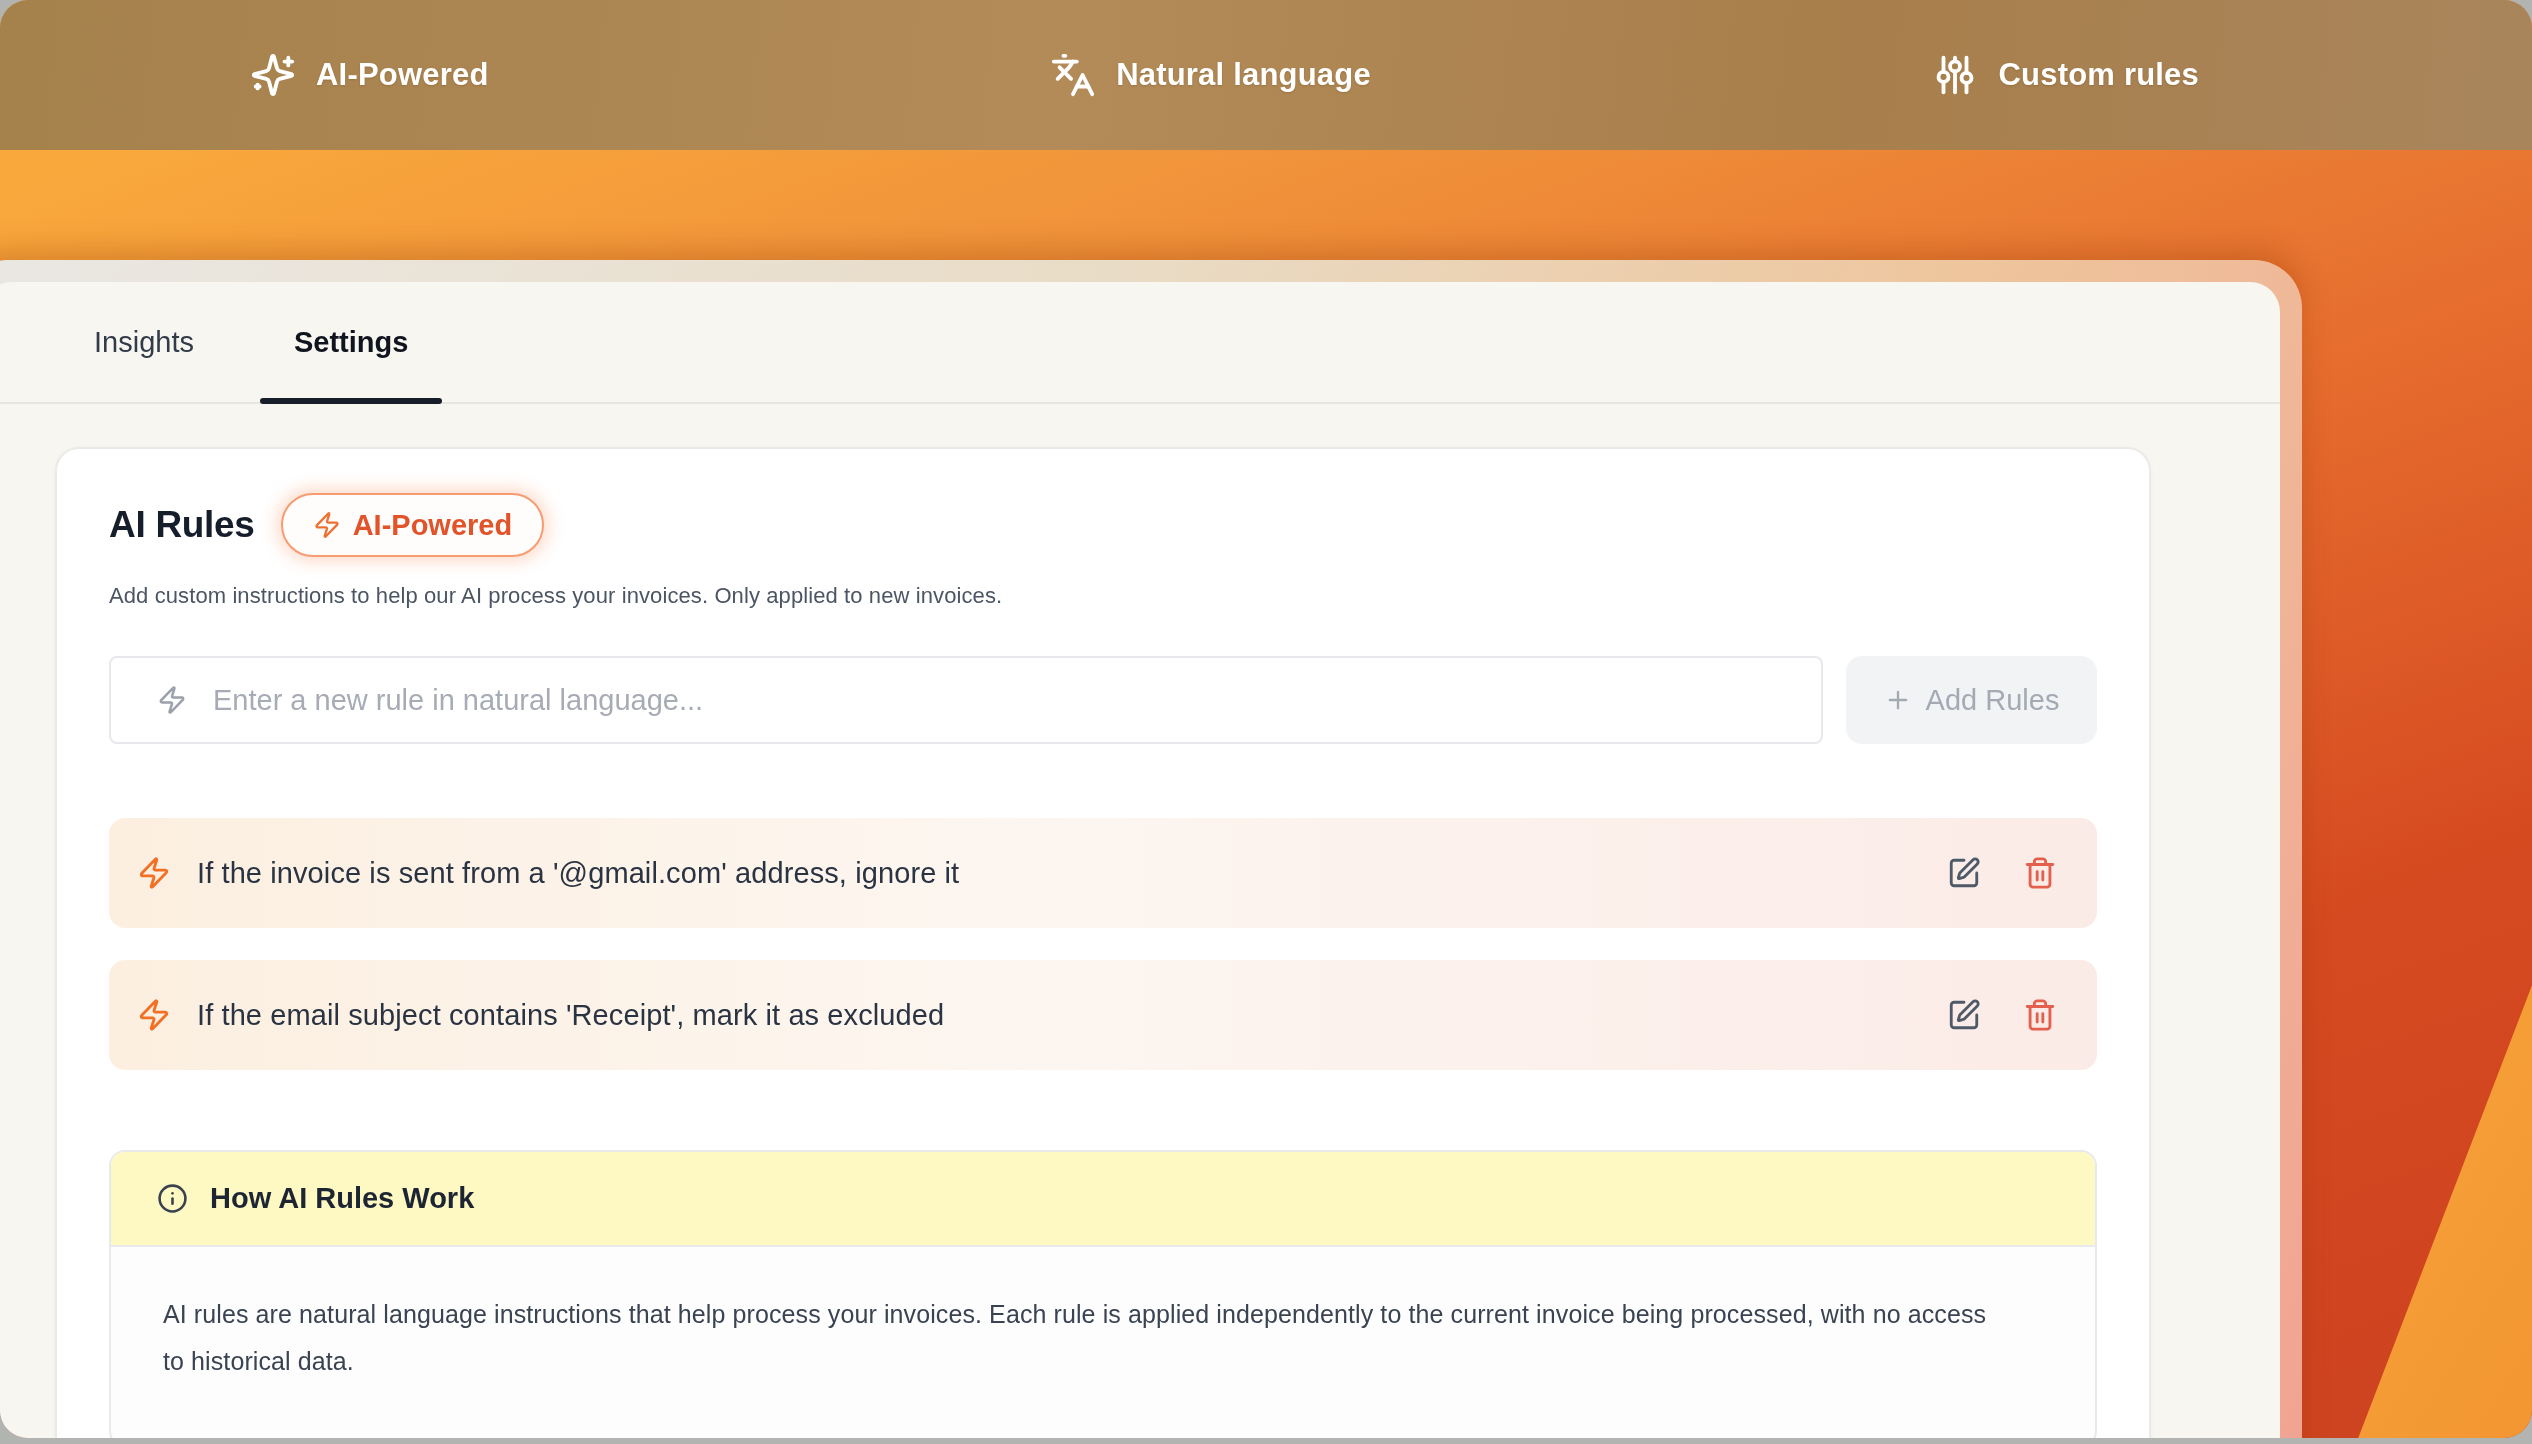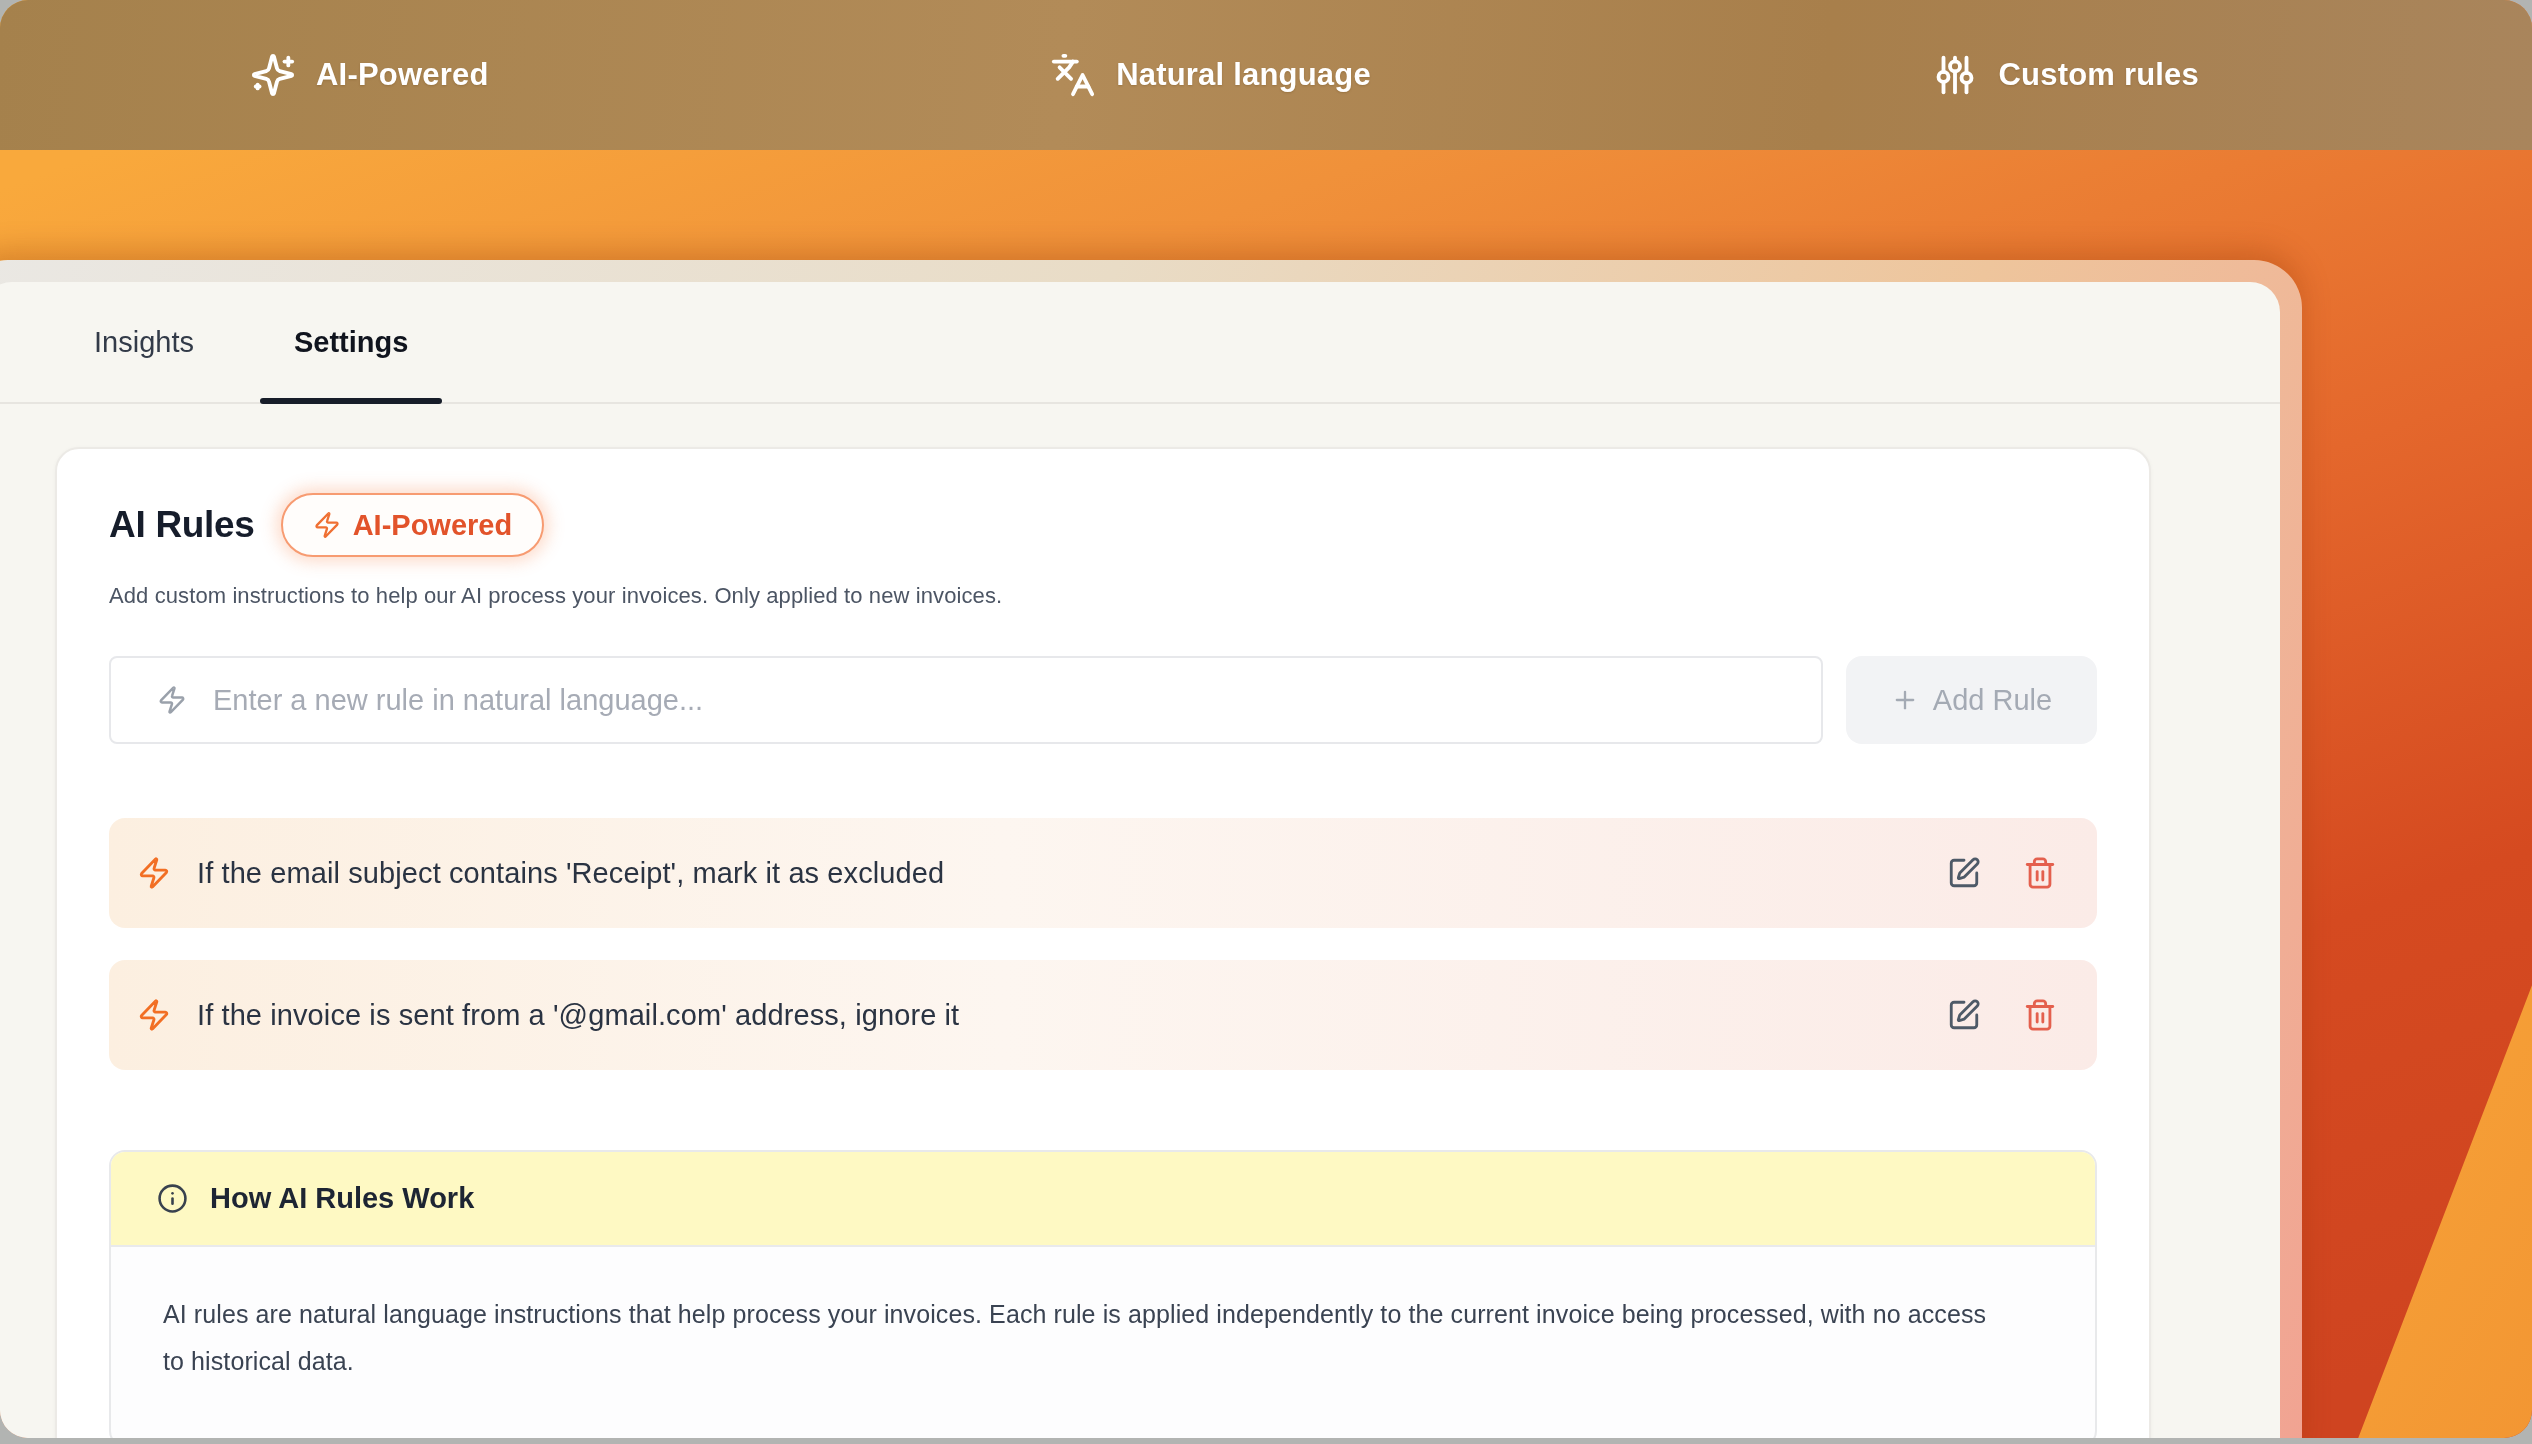--- a/index.html
+++ b/index.html
@@ -272,25 +272,49 @@
             <svg class="ic" viewBox="0 0 24 24">
               <path d="M4 14a1 1 0 0 1-.78-1.63l9.9-10.2a.5.5 0 0 1 .86.46l-1.92 6.02A1 1 0 0 0 13 10h7a1 1 0 0 1 .78 1.63l-9.9 10.2a.5.5 0 0 1-.86-.46l1.92-6.02A1 1 0 0 0 11 14z"></path>
             </svg>
             <input type="text" placeholder="Enter a new rule in natural language..." style="">
           </div>
           <button class="add-btn">
             <svg class="ic" viewBox="0 0 24 24">
               <path d="M5 12h14"></path>
                 <path d="M12 5v14"></path>
             </svg>
-            <span>Add Rule</span>
+            <span>Add Rules</span>
           </button>
         </div>
 
         <div class="rules">
+
+          <div class="rule-row">
+            <svg class="ic zap" viewBox="0 0 24 24">
+              <path d="M4 14a1 1 0 0 1-.78-1.63l9.9-10.2a.5.5 0 0 1 .86.46l-1.92 6.02A1 1 0 0 0 13 10h7a1 1 0 0 1 .78 1.63l-9.9 10.2a.5.5 0 0 1-.86-.46l1.92-6.02A1 1 0 0 0 11 14z"></path>
+            </svg>
+            <span class="rule-text">If the invoice is sent from a '@gmail.com' address, ignore it</span>
+            <div class="row-actions">
+              <button class="icon-btn edit">
+                <svg class="ic" viewBox="0 0 24 24">
+                  <path d="M12 3H5a2 2 0 0 0-2 2v14a2 2 0 0 0 2 2h14a2 2 0 0 0 2-2v-7"></path>
+                  <path d="M18.375 2.625a1 1 0 0 1 3 3l-9.013 9.014a2 2 0 0 1-.853.505l-2.873.84a.5.5 0 0 1-.62-.62l.84-2.873a2 2 0 0 1 .506-.852z"></path>
+                </svg>
+              </button>
+              <button class="icon-btn del">
+                <svg class="ic" viewBox="0 0 24 24">
+                  <path d="M3 6h18"></path>
+                    <path d="M19 6v14a2 2 0 0 1-2 2H7a2 2 0 0 1-2-2V6"></path>
+                  <path d="M8 6V4a2 2 0 0 1 2-2h4a2 2 0 0 1 2 2v2"></path>
+                  <line x1="10" y1="11" x2="10" y2="17"></line>
+                    <line x1="14" y1="11" x2="14" y2="17"></line>
+                </svg>
+              </button>
+            </div>
+          </div>
 
           <div class="rule-row">
             <svg class="ic zap" viewBox="0 0 24 24">
               <path d="M4 14a1 1 0 0 1-.78-1.63l9.9-10.2a.5.5 0 0 1 .86.46l-1.92 6.02A1 1 0 0 0 13 10h7a1 1 0 0 1 .78 1.63l-9.9 10.2a.5.5 0 0 1-.86-.46l1.92-6.02A1 1 0 0 0 11 14z"></path>
             </svg>
             <span class="rule-text">If the email subject contains 'Receipt', mark it as excluded</span>
             <div class="row-actions">
               <button class="icon-btn edit">
                 <svg class="ic" viewBox="0 0 24 24">
                   <path d="M12 3H5a2 2 0 0 0-2 2v14a2 2 0 0 0 2 2h14a2 2 0 0 0 2-2v-7"></path>
@@ -302,44 +326,20 @@
                   <path d="M3 6h18"></path>
                     <path d="M19 6v14a2 2 0 0 1-2 2H7a2 2 0 0 1-2-2V6"></path>
                   <path d="M8 6V4a2 2 0 0 1 2-2h4a2 2 0 0 1 2 2v2"></path>
                   <line x1="10" y1="11" x2="10" y2="17"></line>
                     <line x1="14" y1="11" x2="14" y2="17"></line>
                 </svg>
               </button>
             </div>
           </div>
 
-          <div class="rule-row">
-            <svg class="ic zap" viewBox="0 0 24 24">
-              <path d="M4 14a1 1 0 0 1-.78-1.63l9.9-10.2a.5.5 0 0 1 .86.46l-1.92 6.02A1 1 0 0 0 13 10h7a1 1 0 0 1 .78 1.63l-9.9 10.2a.5.5 0 0 1-.86-.46l1.92-6.02A1 1 0 0 0 11 14z"></path>
-            </svg>
-            <span class="rule-text">If the invoice is sent from a '@gmail.com' address, ignore it</span>
-            <div class="row-actions">
-              <button class="icon-btn edit">
-                <svg class="ic" viewBox="0 0 24 24">
-                  <path d="M12 3H5a2 2 0 0 0-2 2v14a2 2 0 0 0 2 2h14a2 2 0 0 0 2-2v-7"></path>
-                  <path d="M18.375 2.625a1 1 0 0 1 3 3l-9.013 9.014a2 2 0 0 1-.853.505l-2.873.84a.5.5 0 0 1-.62-.62l.84-2.873a2 2 0 0 1 .506-.852z"></path>
-                </svg>
-              </button>
-              <button class="icon-btn del">
-                <svg class="ic" viewBox="0 0 24 24">
-                  <path d="M3 6h18"></path>
-                    <path d="M19 6v14a2 2 0 0 1-2 2H7a2 2 0 0 1-2-2V6"></path>
-                  <path d="M8 6V4a2 2 0 0 1 2-2h4a2 2 0 0 1 2 2v2"></path>
-                  <line x1="10" y1="11" x2="10" y2="17"></line>
-                    <line x1="14" y1="11" x2="14" y2="17"></line>
-                </svg>
-              </button>
-            </div>
-          </div>
-
         </div>
 
         <div class="info-box">
           <div class="info-head">
             <svg class="ic" viewBox="0 0 24 24">
               <circle cx="12" cy="12" r="10"></circle>
                 <path d="M12 16v-4"></path>
                 <path d="M12 8h.01"></path>
             </svg>
             <span>How AI Rules Work</span>

